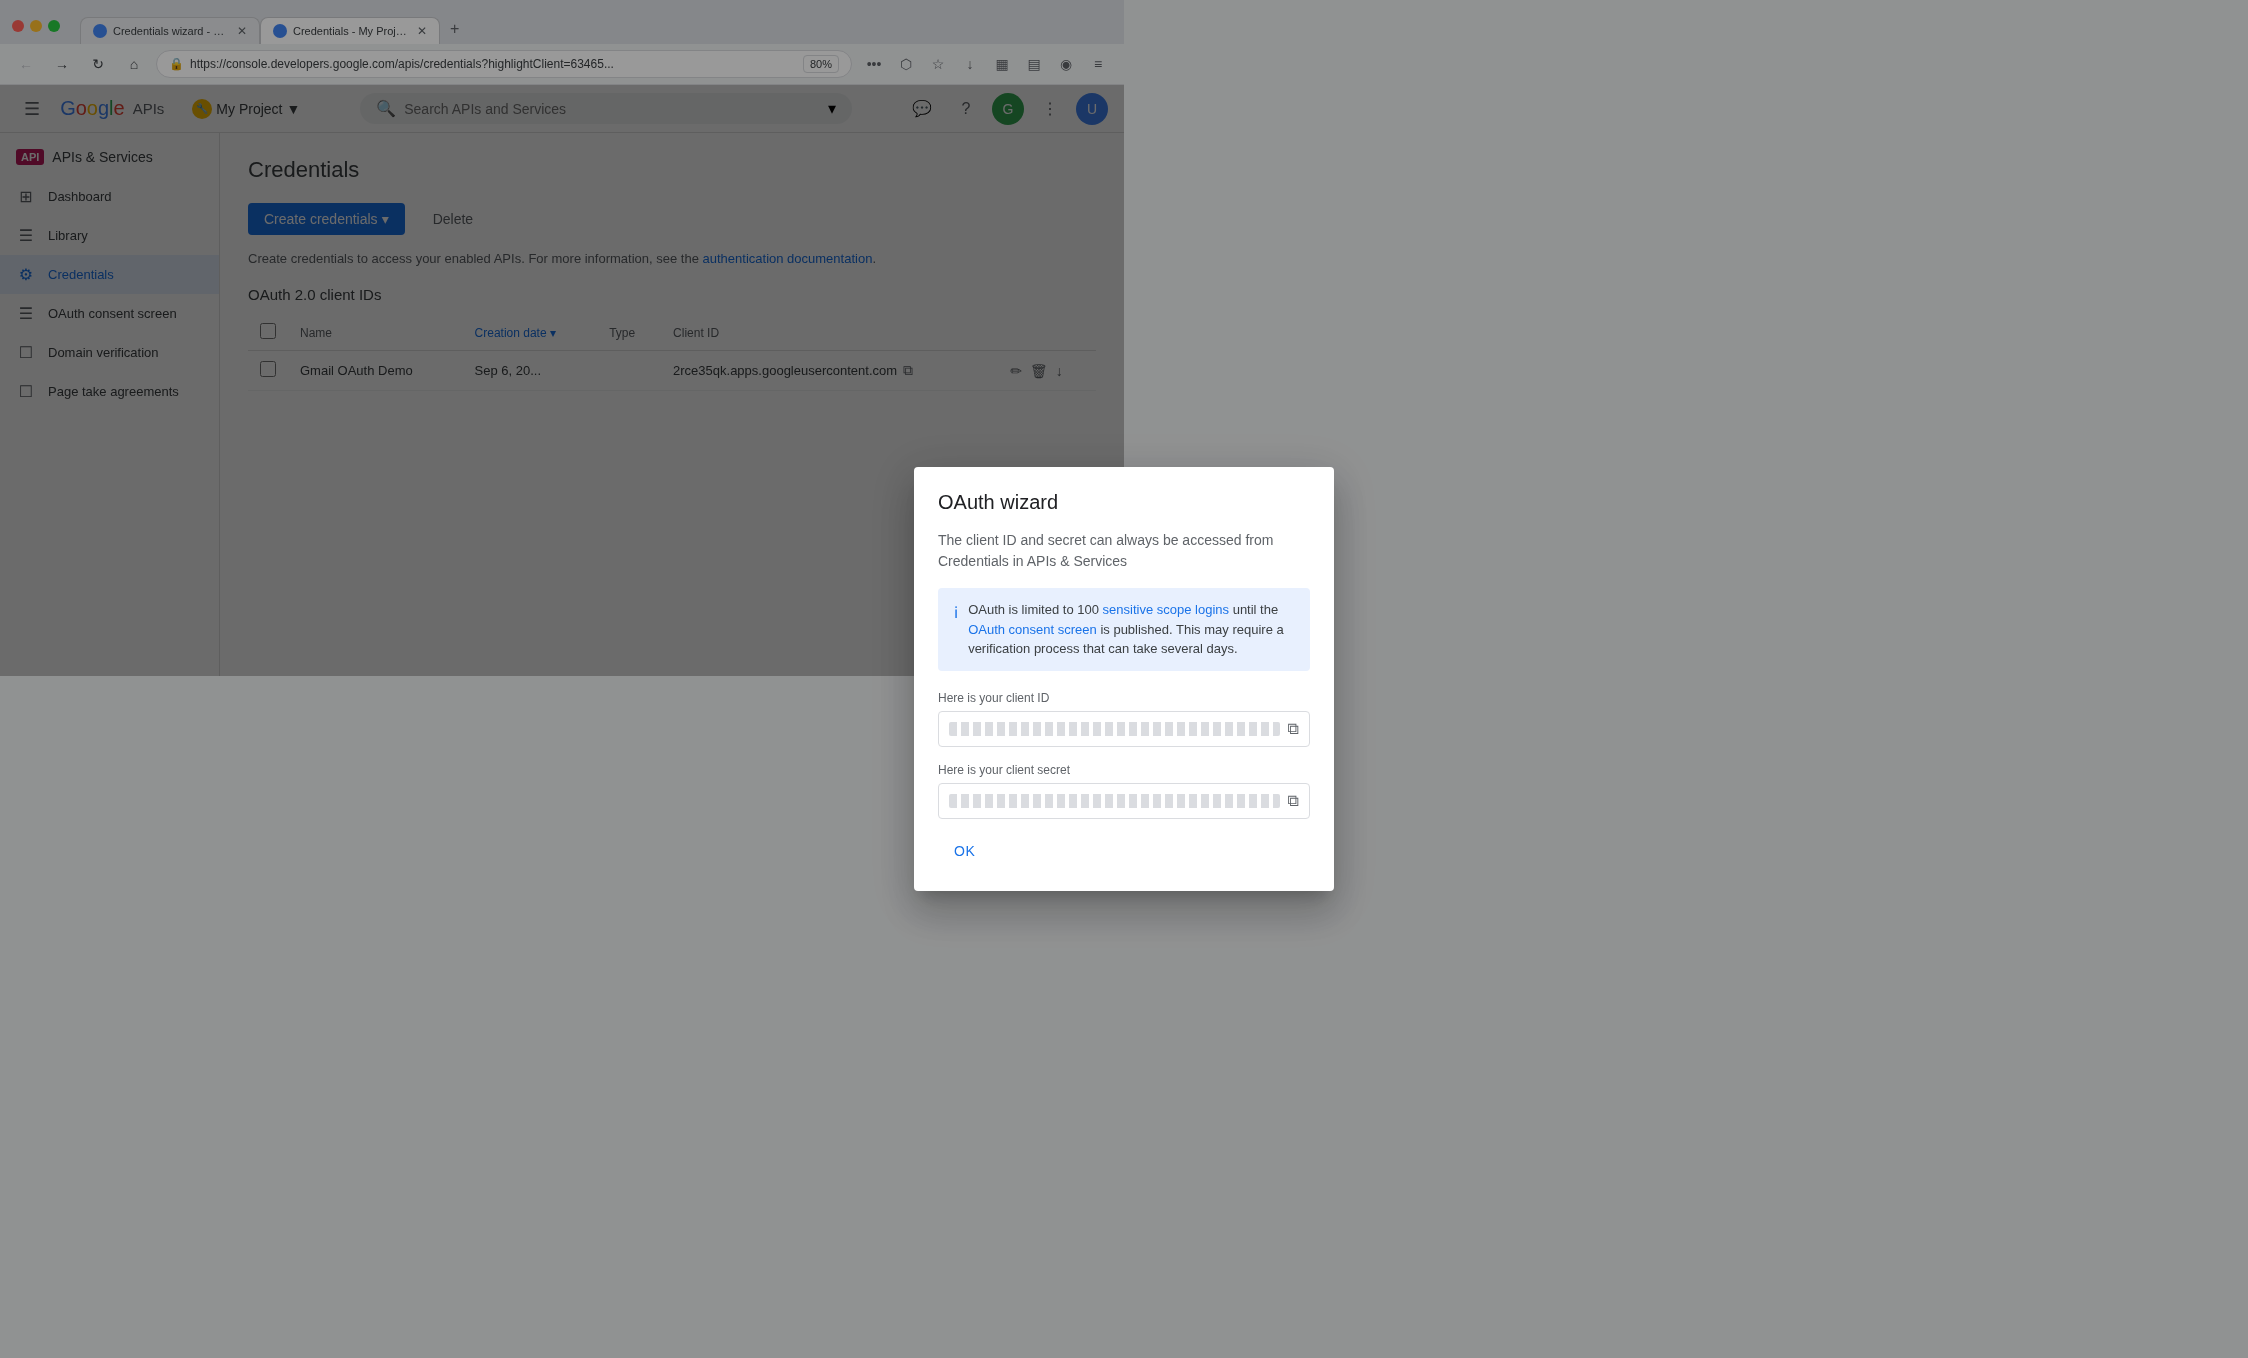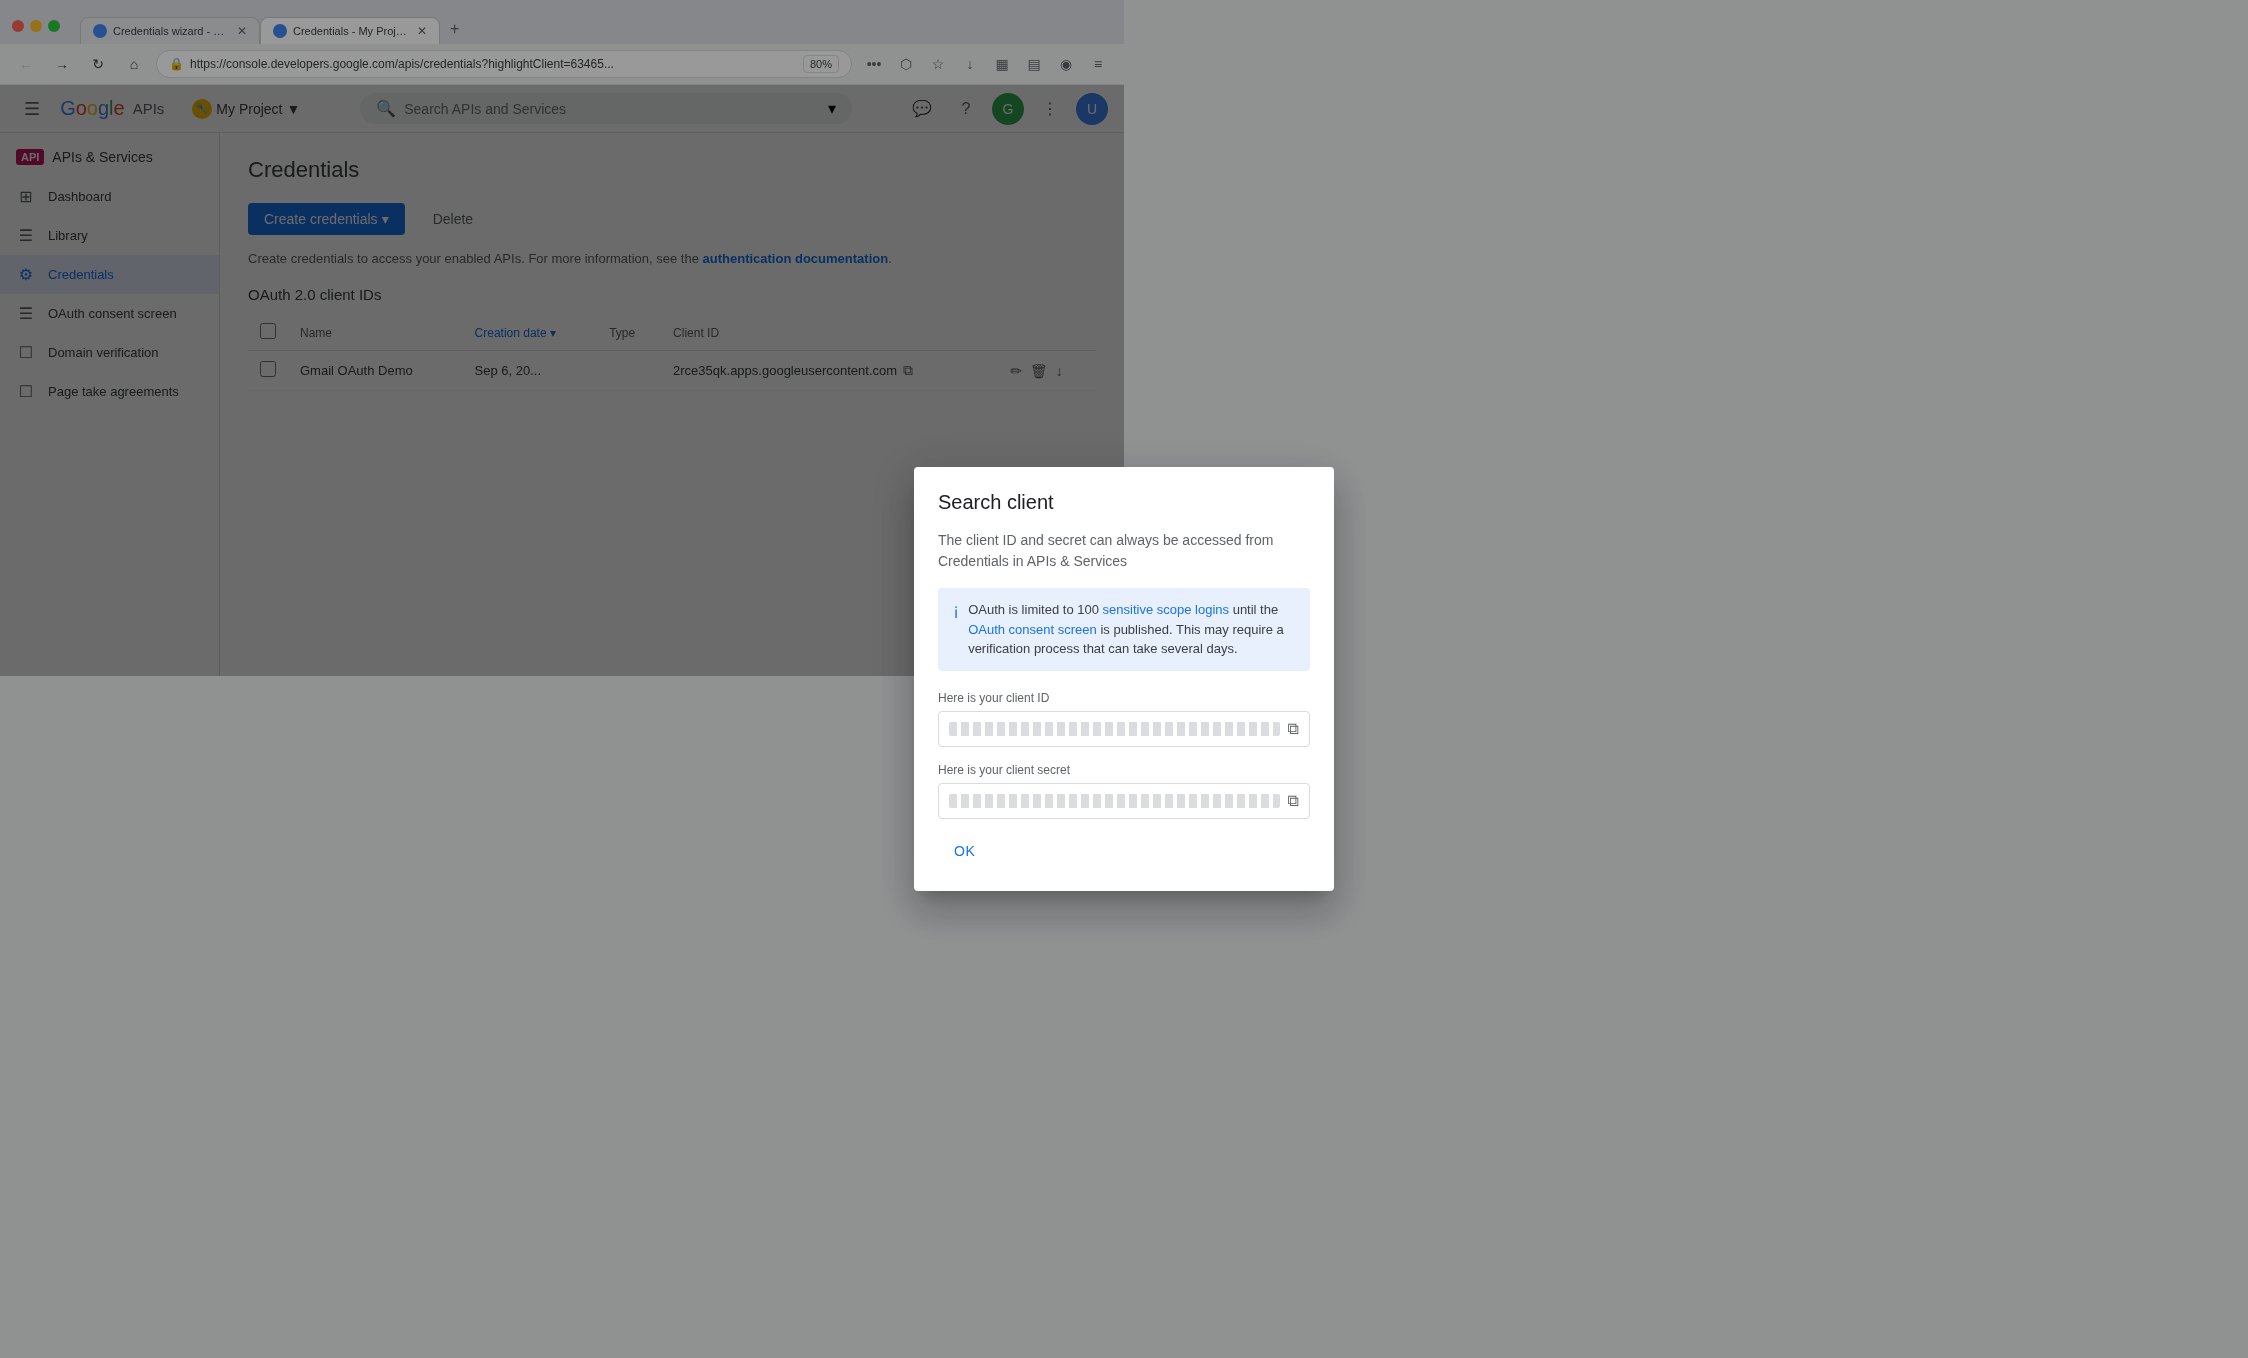--- a/index.html
+++ b/index.html
@@ -144,21 +144,21 @@
     .toolbar { display: flex; align-items: center; gap: 12px; margin-bottom: 16px; }
     .btn-primary {
       display: flex; gap: 4px; background: #1a73e8; color: #fff;
       border: none; border-radius: 4px; padding: 8px 16px; font-size: 14px; cursor: pointer;
     }
     .btn-secondary {
       background: none; border: none; color: #5f6368; font-size: 14px; cursor: pointer;
       padding: 8px 16px;
     }
     .info-text { font-size: 13px; color: #5f6368; margin-bottom: 20px; }
-    .info-text a { color: #1a73e8; text-decoration: none; font-weight: bold; }
+    .info-text a { color: #1a73e8; text-decoration: none; }
 
     .section-title { font-size: 15px; font-weight: 500; color: #3c4043; margin-bottom: 12px; }
     .credentials-table { width: 100%; border-collapse: collapse; }
     .credentials-table th {
       text-align: left; font-size: 12px; font-weight: 500; color: #5f6368;
       padding: 8px 12px; border-bottom: 1px solid #e0e0e0;
     }
     .credentials-table th.sortable { color: #1a73e8; cursor: pointer; }
     .credentials-table td {
       padding: 10px 12px; font-size: 13px; color: #3c4043; border-bottom: 1px solid #f1f3f4;
@@ -383,21 +383,21 @@
             </td>
           </tr>
         </tbody>
       </table>
     </div>
   </div>
 
   <div class="overlay">
 
     <div class="modal">
-      <h2 class="modal-title">Search client</h2>
+      <h2 class="modal-title">OAuth wizard</h2>
       <p class="modal-desc">The client ID and secret can always be accessed from Credentials in APIs &amp; Services</p>
 
       <div class="modal-info-box">
         <span class="info-icon">ℹ</span>
         <div class="info-box-text">
           <span>OAuth is limited to 100</span>
           <a>sensitive scope logins</a>
           <span>until the</span>
           <a>OAuth consent screen</a>
           <span>is published. This may require a verification process that can take several days.</span>

